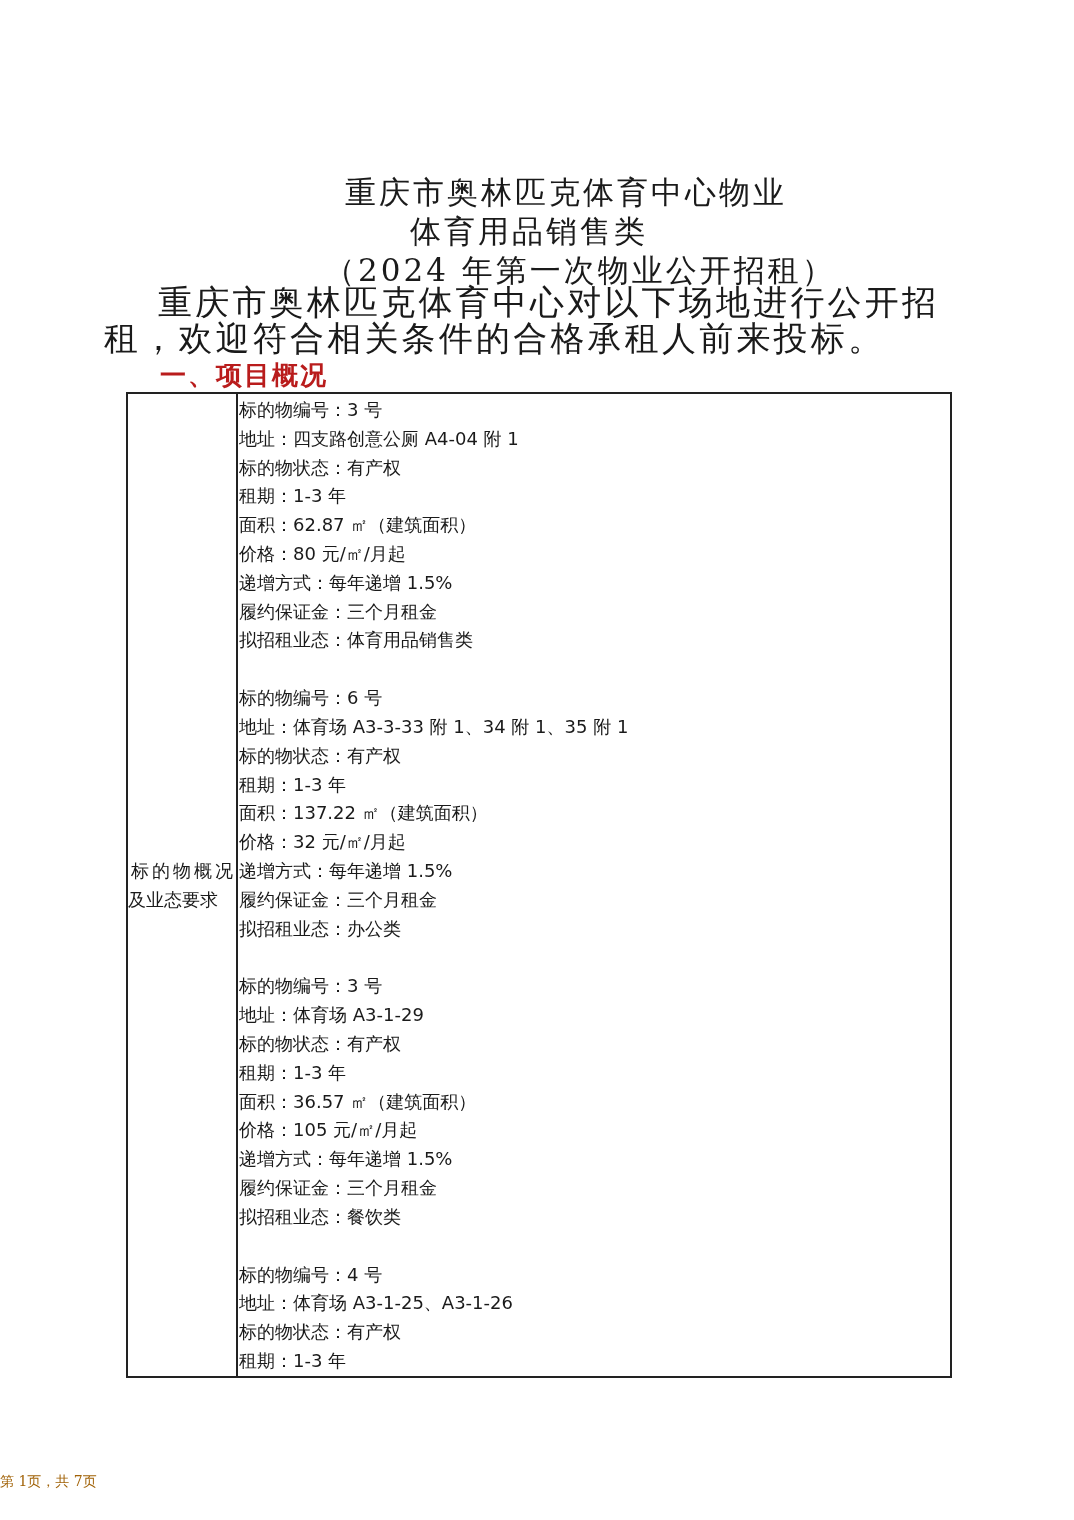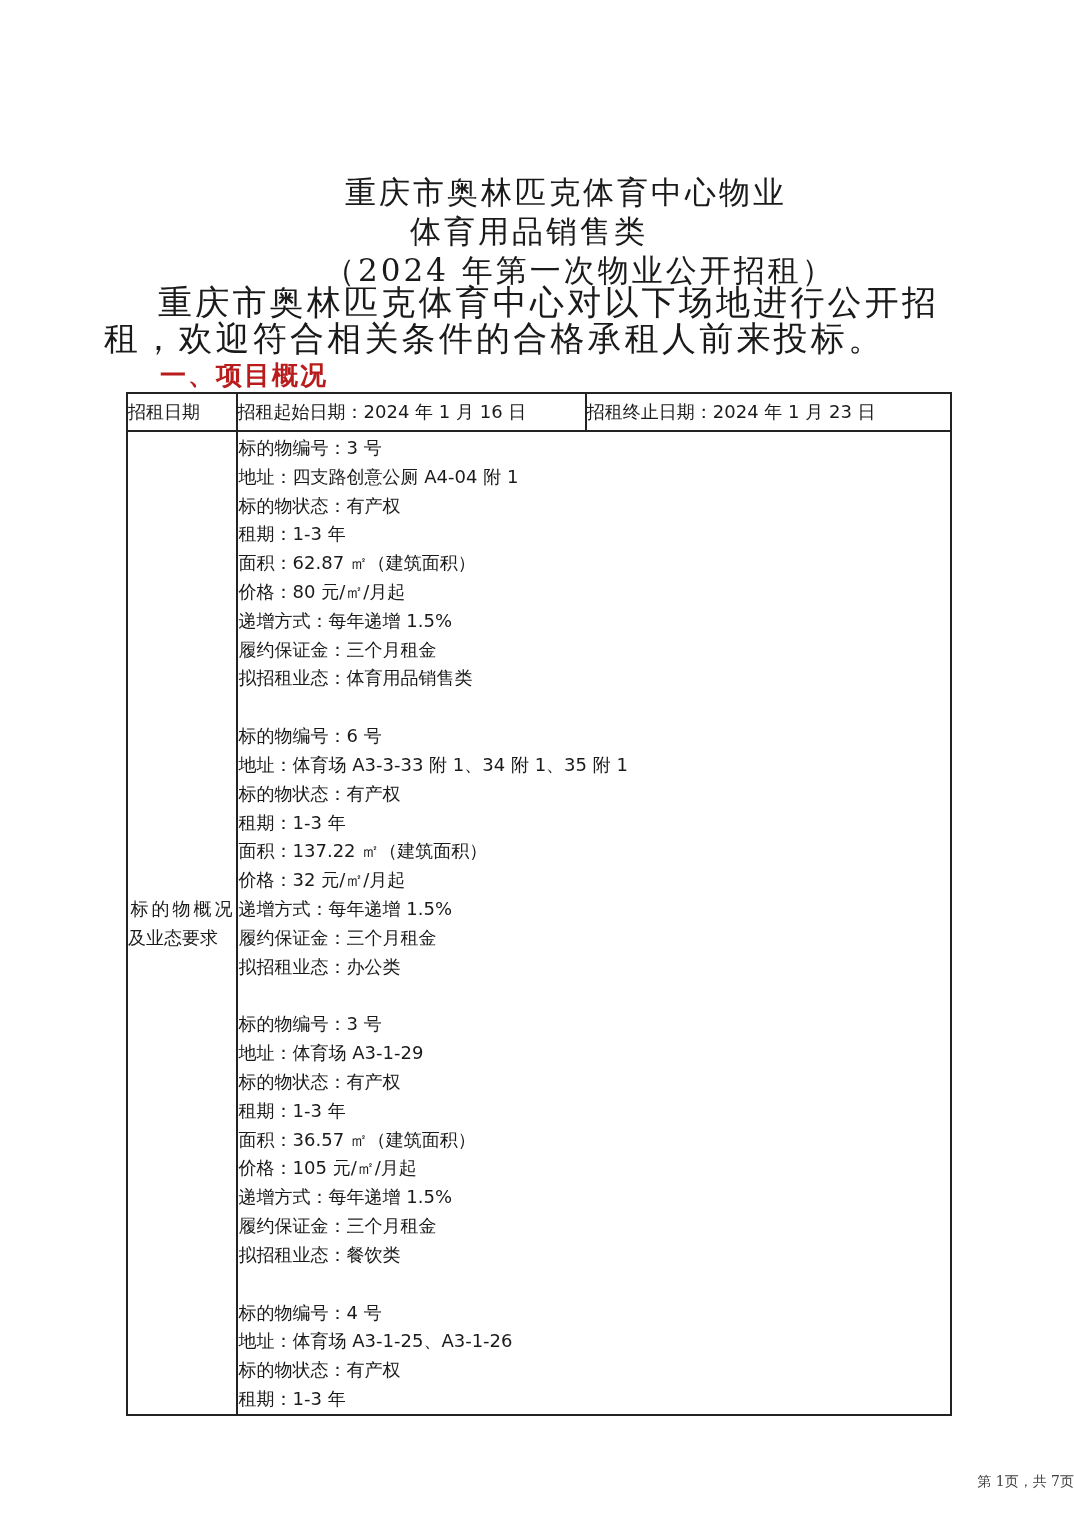--- a/index.html
+++ b/index.html
@@ -99,46 +99,41 @@
       line-height: 28.8px;
       white-space: nowrap;
     }
     .item.last { margin-bottom: 0; }
 
     .footer {
       position: absolute;
       left: 0;
       width: 1074px;
       top: 1473px;
-      text-align: right;
+      text-align: left;
       font-family: "DejaVu Serif", "Liberation Serif", serif;
       font-size: 14px;
-      color: #404040;
+      color: #a16207;
     }
   </style>
 </head>
 <body>
 
 <div class="title-block">
   <div class="title-line t1">重庆市奥林匹克体育中心物业</div>
   <div class="title-line t2">体育用品销售类</div>
   <div class="title-line t3">（2024 年第一次物业公开招租）</div>
 </div>
 
 <div class="intro">重庆市奥林匹克体育中心对以下场地进行公开招租，欢迎符合相关条件的合格承租人前来投标。</div>
 
 <div class="section-heading">一、项目概况</div>
 
 <table class="overview">
   <tbody>
-      <tr class="date-row">
-    <td class="col1">招租日期</td>
-    <td class="col2">招租起始日期：2024 年 1 月 16 日</td>
-    <td class="col3">招租终止日期：2024 年 1 月 23 日</td>
-  </tr>
   <tr>
     <td class="col1 label-cell">
       <div class="label-line1">标的物概况</div>
       <div>及业态要求</div>
     </td>
     <td class="detail-cell" colspan="2">
       <div class="item">
         <div class="line">标的物编号：3 号</div>
         <div class="line">地址：四支路创意公厕 A4-04 附 1</div>
         <div class="line">标的物状态：有产权</div>

